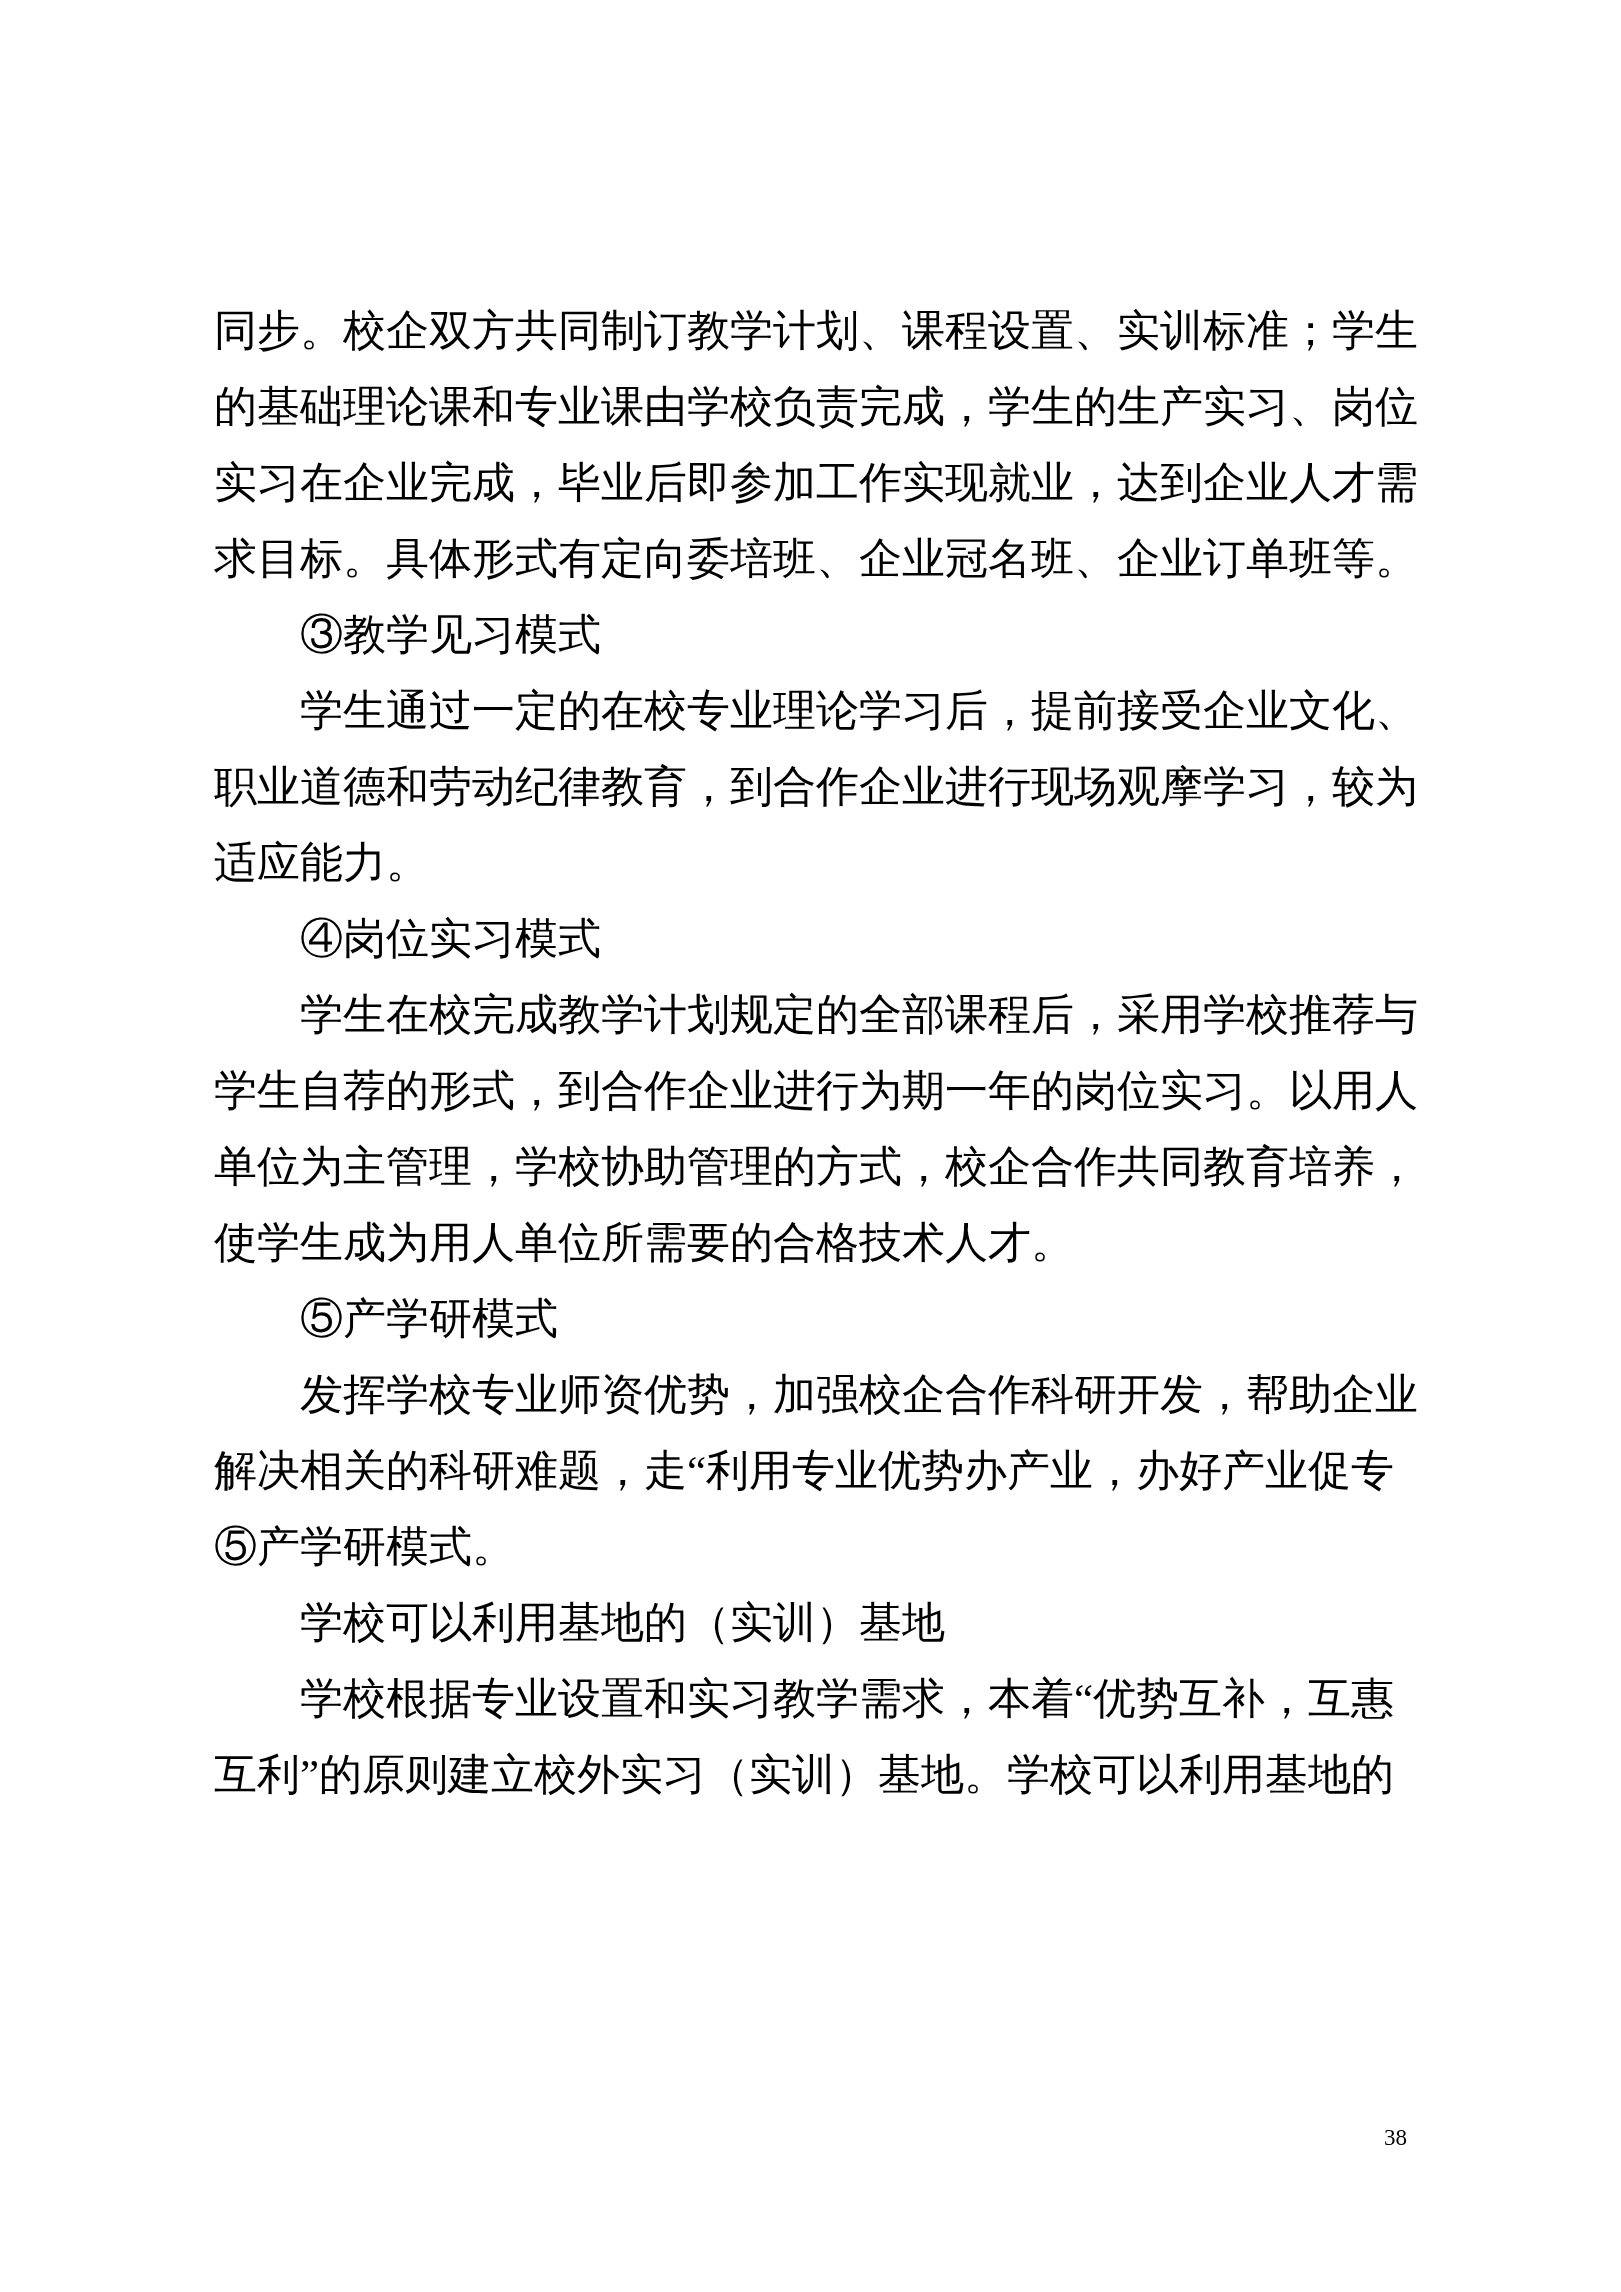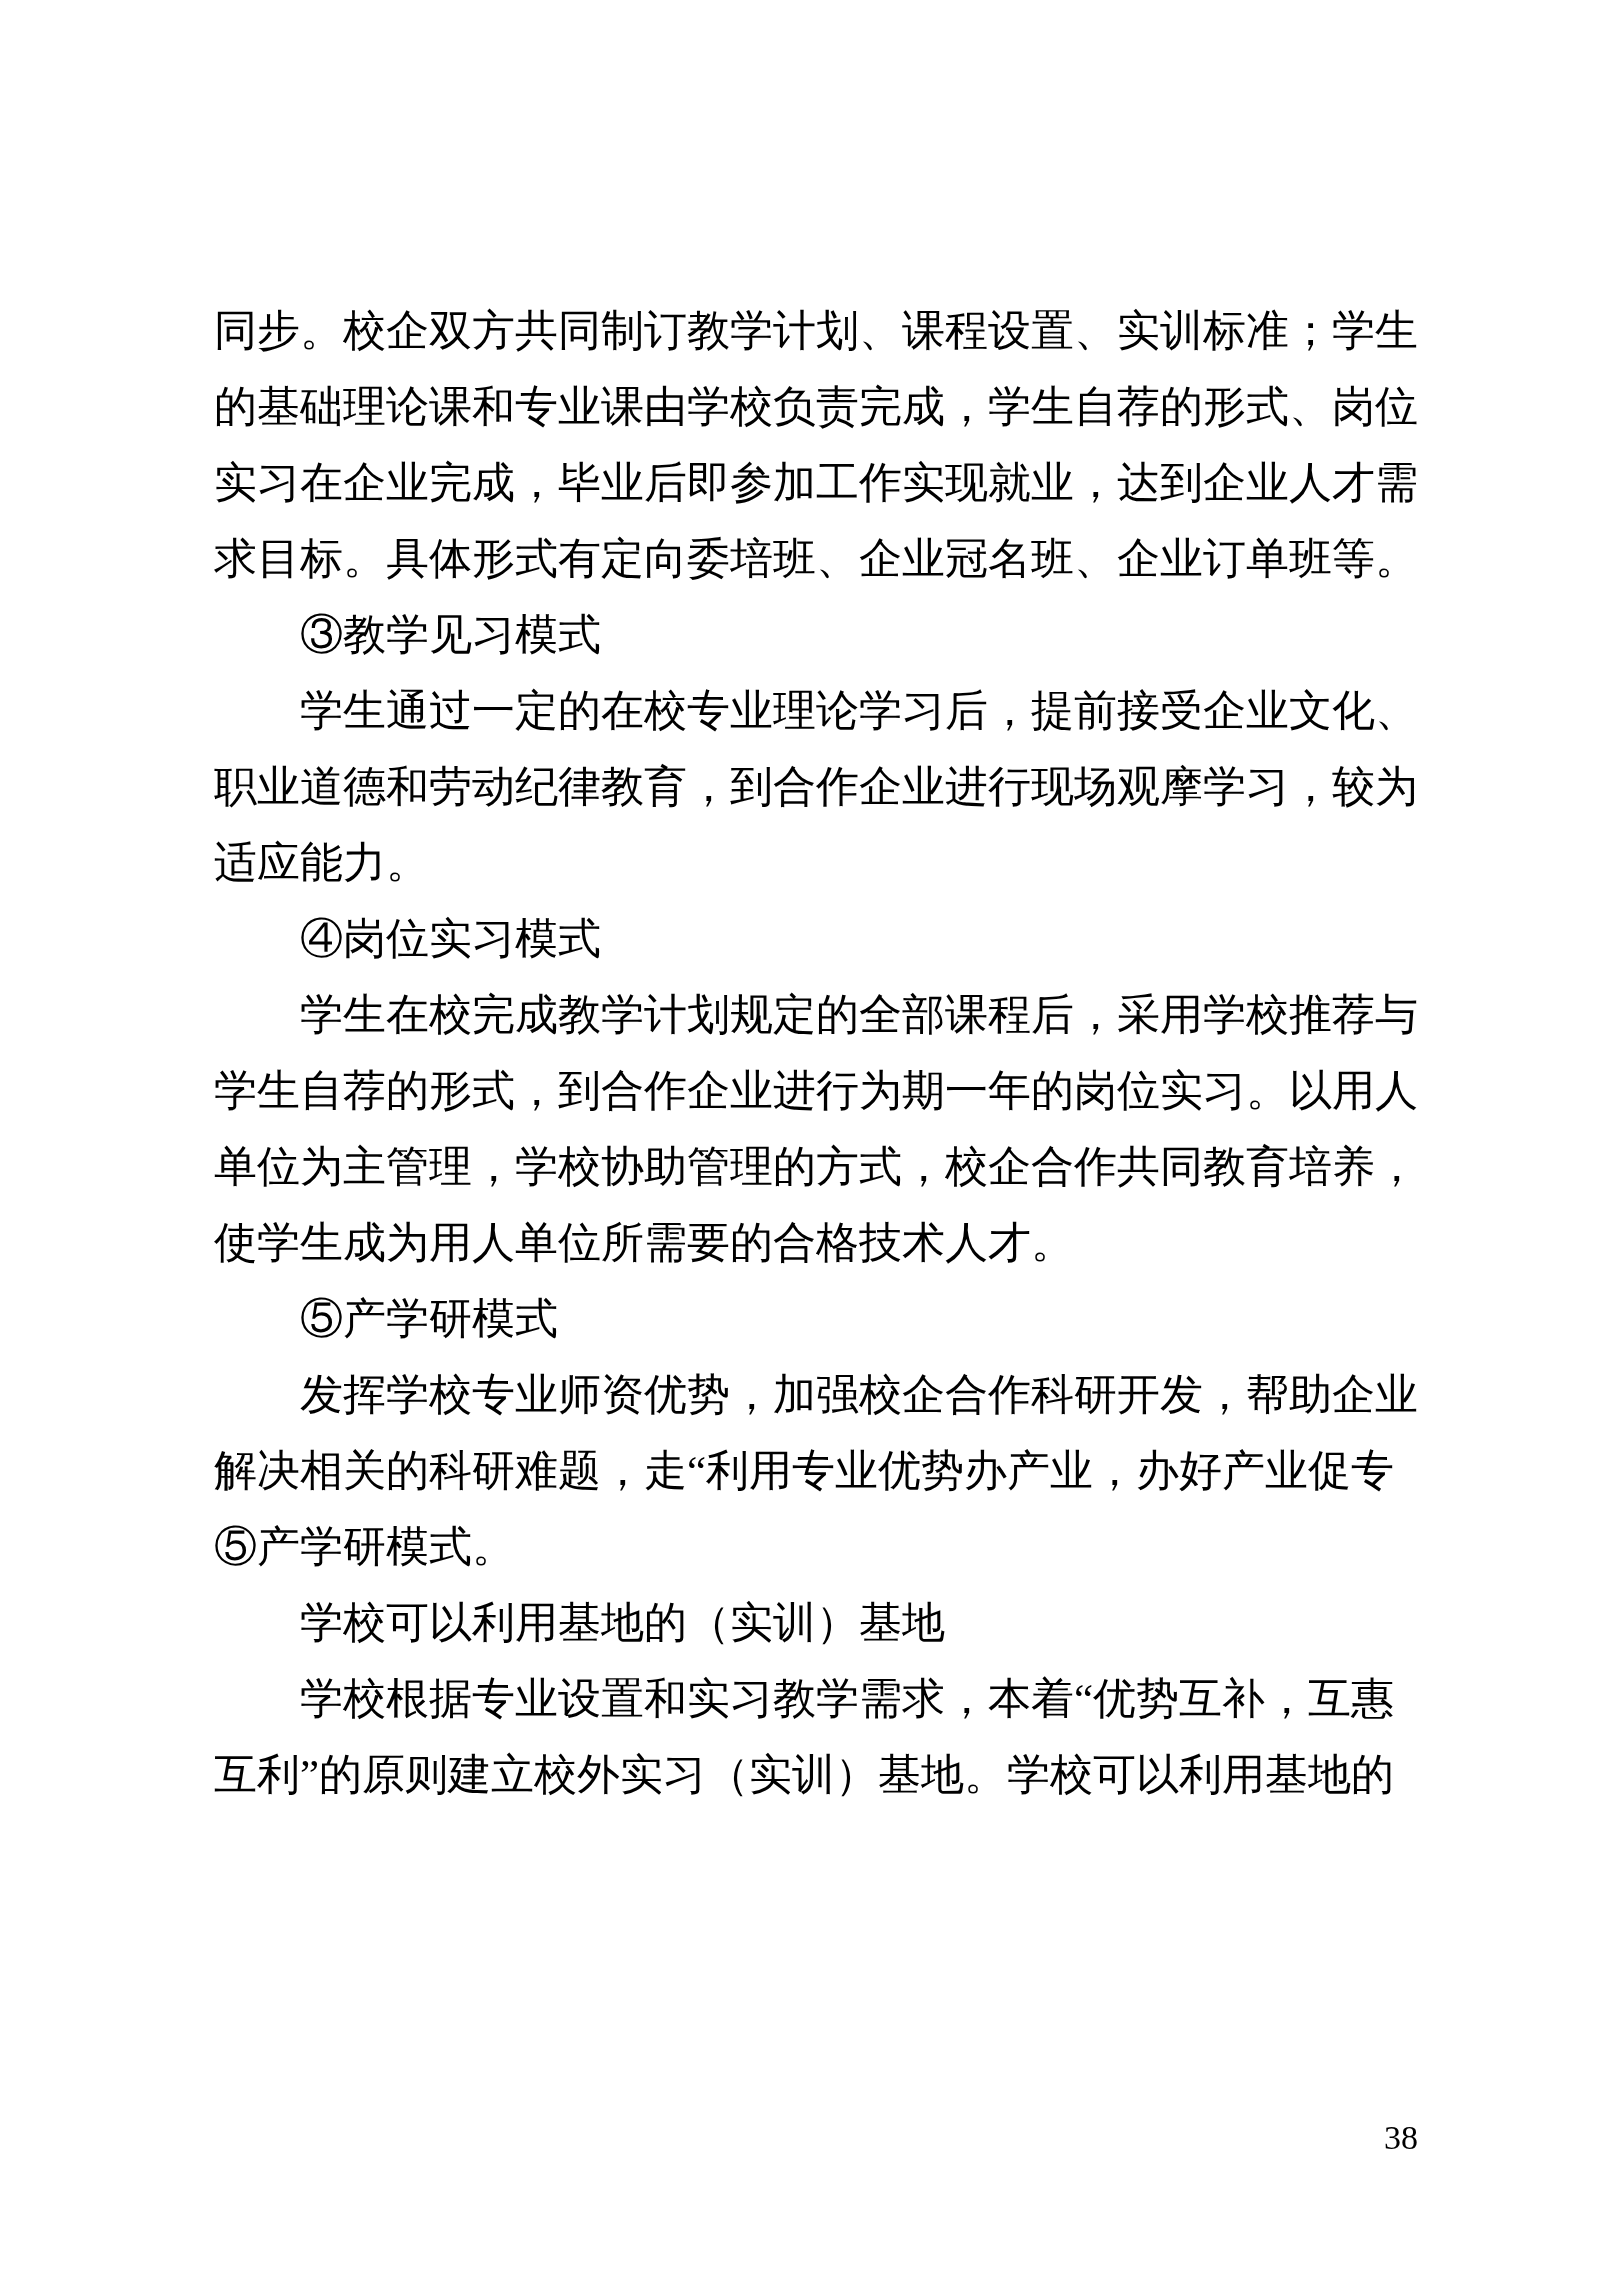--- a/index.html
+++ b/index.html
@@ -30,32 +30,32 @@
     white-space: nowrap;
     color: #000000;
   }
   .text-line.indent {
     padding-left: 86px;
   }
   .page-number {
     position: absolute;
     left: 1384px;
     top: 2120px;
-    font-size: 34px;
+    font-size: 23px;
     line-height: 35px;
     color: #000000;
   }
 </style>
 </head>
 <body>
 
 <div class="page">
   <div class="text-block">
       <div class="text-line">同步。校企双方共同制订教学计划、课程设置、实训标准；学生</div>
-      <div class="text-line">的基础理论课和专业课由学校负责完成，学生自荐的形式、岗位</div>
+      <div class="text-line">的基础理论课和专业课由学校负责完成，学生的生产实习、岗位</div>
       <div class="text-line">实习在企业完成，毕业后即参加工作实现就业，达到企业人才需</div>
       <div class="text-line">求目标。具体形式有定向委培班、企业冠名班、企业订单班等。</div>
       <div class="text-line indent">③教学见习模式</div>
       <div class="text-line indent">学生通过一定的在校专业理论学习后，提前接受企业文化、</div>
       <div class="text-line">职业道德和劳动纪律教育，到合作企业进行现场观摩学习，较为</div>
       <div class="text-line">适应能力。</div>
       <div class="text-line indent">④岗位实习模式</div>
       <div class="text-line indent">学生在校完成教学计划规定的全部课程后，采用学校推荐与</div>
       <div class="text-line">学生自荐的形式，到合作企业进行为期一年的岗位实习。以用人</div>
       <div class="text-line">单位为主管理，学校协助管理的方式，校企合作共同教育培养，</div>

